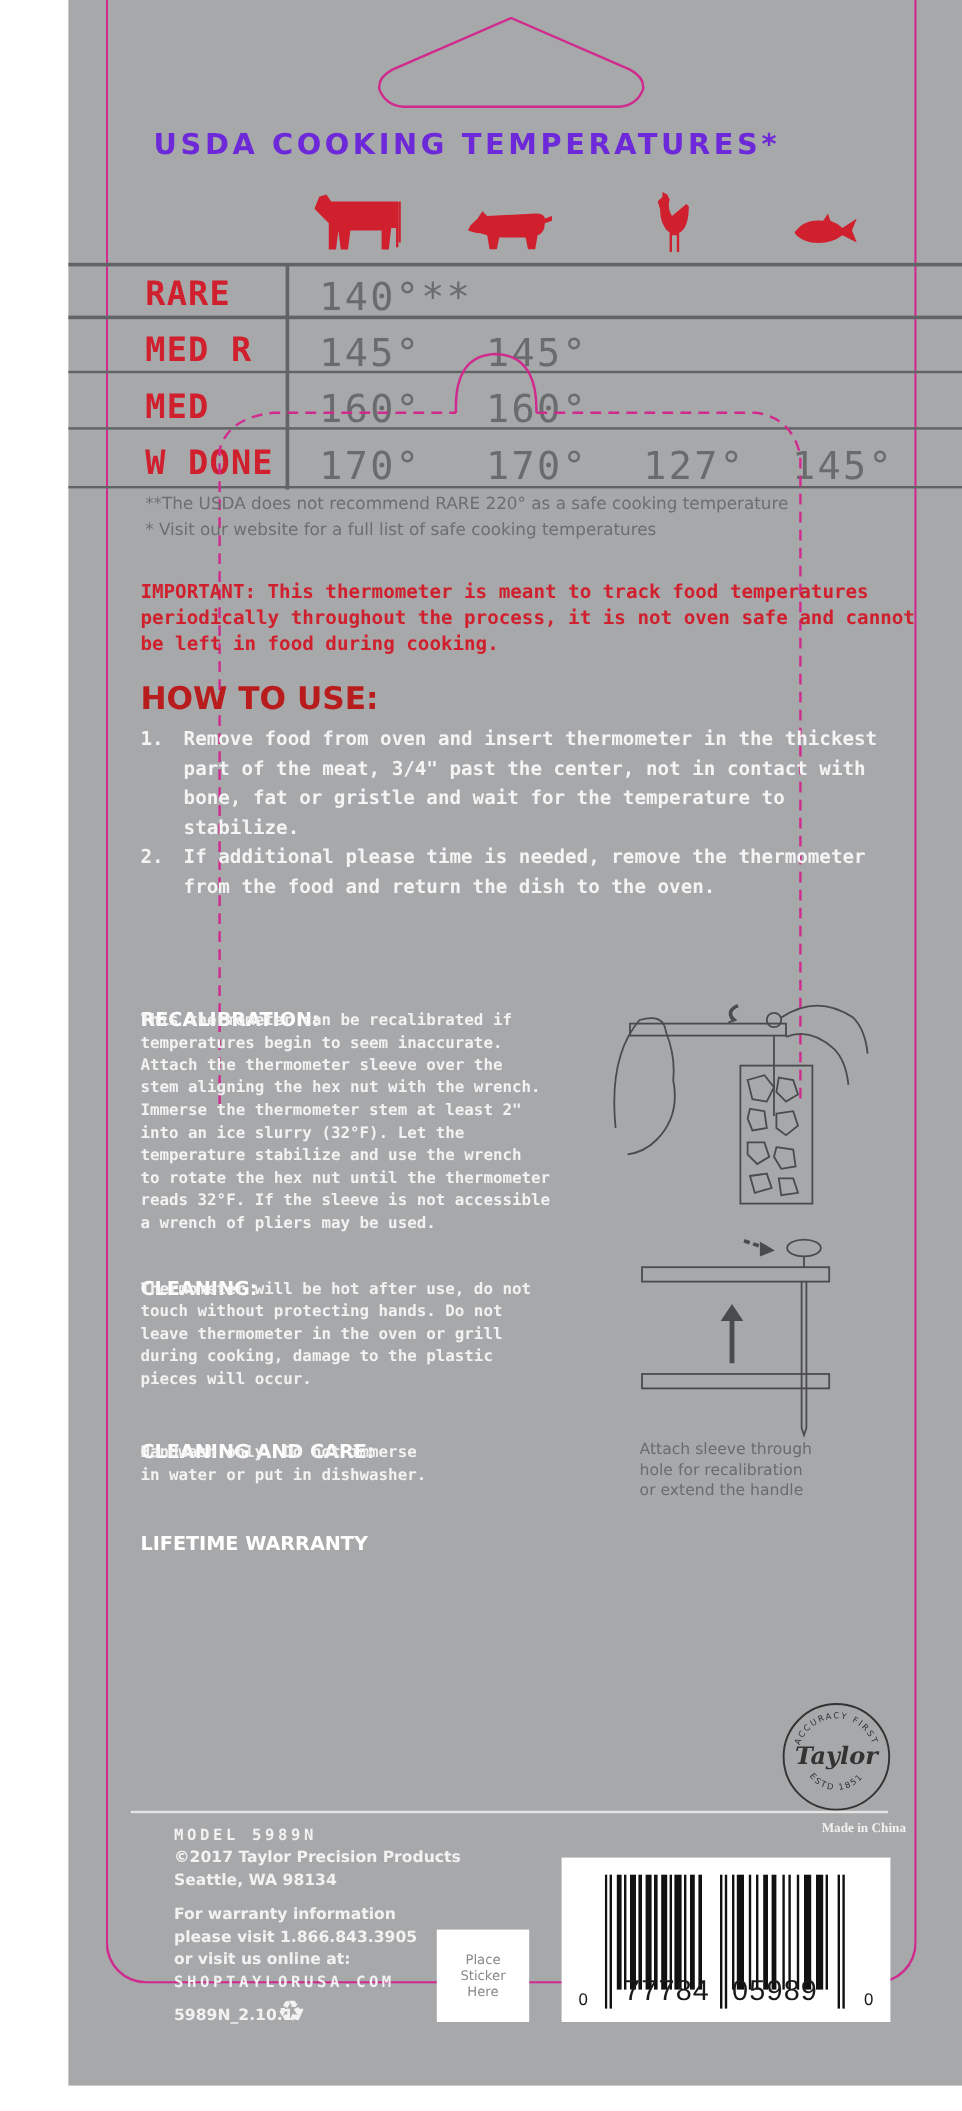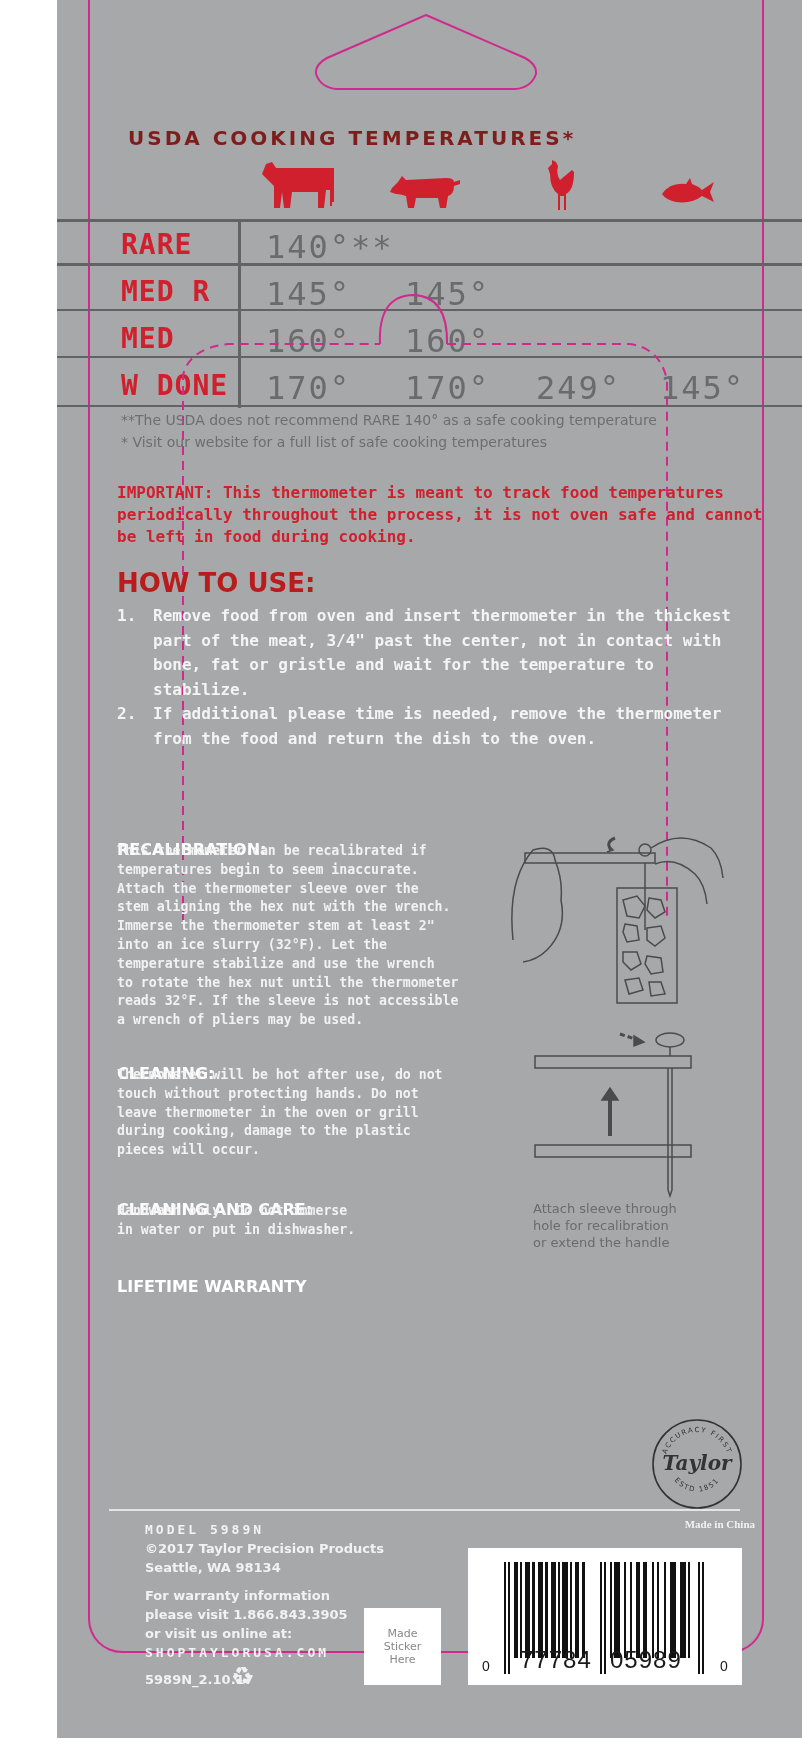--- a/index.html
+++ b/index.html
@@ -1,20 +1,20 @@
 <!DOCTYPE html>
 <html><head>
 <meta charset="utf-8">
 <style>
   html, body { margin: 0; padding: 0; background: #ffffff; }
   body { width: 802px; height: 1759px; position: relative; overflow: hidden; font-family: "DejaVu Sans", sans-serif; }
   .card { position: absolute; left: 57px; top: 0; width: 745px; height: 1738px; background: #a7a8aa; }
   .dieline-outer { position: absolute; left: 88px; top: -10px; width: 676px; height: 1663px; border: 2px solid #d02a8e; border-top: none; border-radius: 0 0 34px 34px; box-sizing: border-box; }
   .hang-hole { position: absolute; left: 303px; top: 14px; width: 246px; height: 76px; }
-  .title { position: absolute; left: 128px; top: 126px; font-family: "DejaVu Sans", sans-serif; font-weight: bold; font-size: 20px; letter-spacing: 3px; color: #7f1d1d; white-space: nowrap; }
+  .title { position: absolute; left: 128px; top: 106px; font-family: "DejaVu Sans", sans-serif; font-weight: bold; font-size: 24px; letter-spacing: 3px; color: #6d28d9; white-space: nowrap; }
   .animal { position: absolute; fill: #d0202e; }
   .tbl-line { position: absolute; left: 57px; width: 745px; height: 3px; background: #626365; }
   .tbl-line.thin { height: 2px; }
   .tbl-vline { position: absolute; left: 238px; top: 221px; width: 3px; height: 187px; background: #626365; }
   .row-label { position: absolute; left: 121px; font-family: "DejaVu Sans Mono", monospace; font-weight: bold; font-size: 28px; color: #d0202e; letter-spacing: 1px; }
   .temp { position: absolute; font-family: "DejaVu Sans Mono", monospace; font-size: 32px; color: #6a6b6d; letter-spacing: 2px; }
   .note { position: absolute; left: 121px; font-family: "DejaVu Sans", sans-serif; font-size: 14px; color: #6d6e70; white-space: nowrap; }
   .important { position: absolute; left: 117px; top: 482px; width: 660px; font-family: "DejaVu Sans Mono", monospace; font-weight: bold; font-size: 16px; line-height: 22px; color: #d0202e; }
   .h-big { position: absolute; left: 117px; top: 568px; font-family: "DejaVu Sans", sans-serif; font-weight: bold; font-size: 26px; color: #b91c1c; }
   .steps { position: absolute; left: 117px; top: 604px; width: 640px; font-family: "DejaVu Sans Mono", monospace; font-weight: bold; font-size: 16px; line-height: 24.5px; color: #f4f4f4; }
@@ -73,30 +73,30 @@
 <div class="row-label" style="top:322px">MED</div>
 <div class="row-label" style="top:369px">W DONE</div>
 
 <div class="temp" style="left:266px;top:228px">140°**</div>
 <div class="temp" style="left:266px;top:275px">145°</div>
 <div class="temp" style="left:405px;top:275px">145°</div>
 <div class="temp" style="left:266px;top:322px">160°</div>
 <div class="temp" style="left:405px;top:322px">160°</div>
 <div class="temp" style="left:266px;top:369px">170°</div>
 <div class="temp" style="left:405px;top:369px">170°</div>
-<div class="temp" style="left:536px;top:369px">249°</div>
+<div class="temp" style="left:536px;top:369px">127°</div>
 <div class="temp" style="left:660px;top:369px">145°</div>
 
 <svg style="position:absolute;left:0;top:0;width:802px;height:1759px;pointer-events:none">
   <path class="dash" stroke-width="2" stroke-dasharray="9 6" d="M183 920 L183 375 Q190 348 228 344 L380 344"></path>
   <path class="dash" stroke-width="2" d="M380 344 Q378 296 413 295 Q448 296 447 344"></path>
   <path class="dash" stroke-width="2" stroke-dasharray="9 6" d="M447 344 L630 344 Q660 348 667 380 L667 920"></path>
 </svg>
 
-<div class="note" style="top:412px">**The USDA does not recommend RARE 140° as a safe cooking temperature</div>
+<div class="note" style="top:412px">**The USDA does not recommend RARE 220° as a safe cooking temperature</div>
 <div class="note" style="top:434px">* Visit our website for a full list of safe cooking temperatures</div>
 
 <div class="important">IMPORTANT: This thermometer is meant to track food temperatures periodically throughout the process, it is not oven safe and cannot be left in food during cooking.</div>
 
 <div class="h-big">HOW TO USE:</div>
 <div class="steps">
   <div class="step">
     <span class="step-num">1.</span>
     <span>Remove food from oven and insert thermometer in the thickest part of the meat, 3/4" past the center, not in contact with bone, fat or gristle and wait for the temperature to stabilize.</span>
   </div>
@@ -182,21 +182,21 @@
 <div class="foot" style="top:1558px">Seattle, WA 98134</div>
 <div class="foot" style="top:1586px">For warranty information</div>
 <div class="foot" style="top:1605px">please visit 1.866.843.3905</div>
 <div class="foot" style="top:1624px">or visit us online at:</div>
 <div class="foot mono" style="top:1643px">SHOPTAYLORUSA.COM</div>
 <div class="foot" style="top:1670px">5989N_2.10.17</div>
 <div class="recycle">♻</div>
 
 <div class="sticker">
   <div>
-    <div>Made</div>
+    <div>Place</div>
     <div>Sticker</div>
     <div>Here</div>
   </div>
 </div>
 
 <div class="barcode">
   <svg style="position:absolute;left:36px;top:14px;width:206px;height:112px" viewBox="0 0 206 112">
     <g fill="#111">
       <rect x="0" y="0" width="2" height="112"></rect>
         <rect x="4" y="0" width="2" height="112"></rect>

